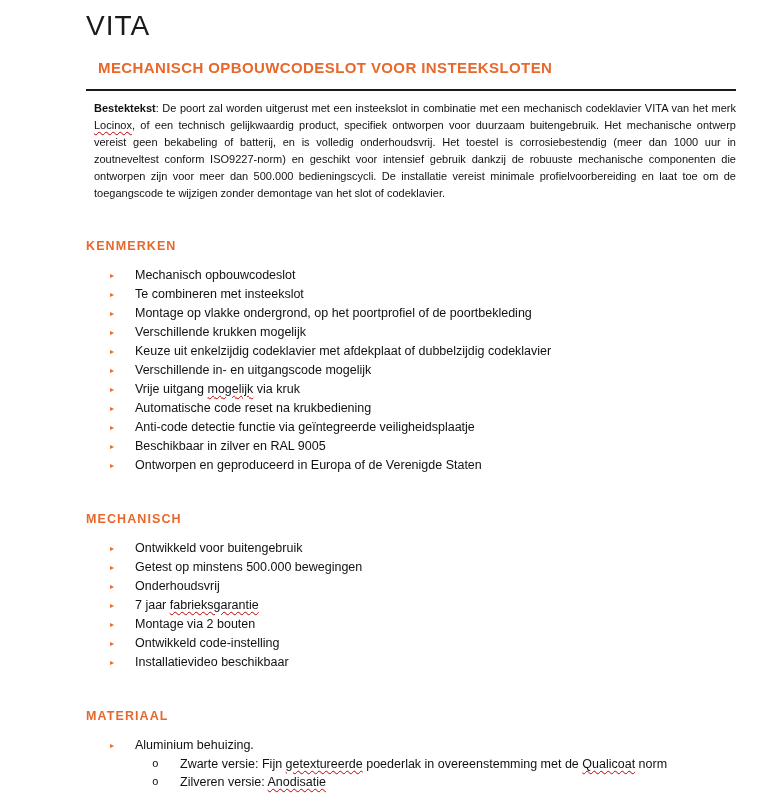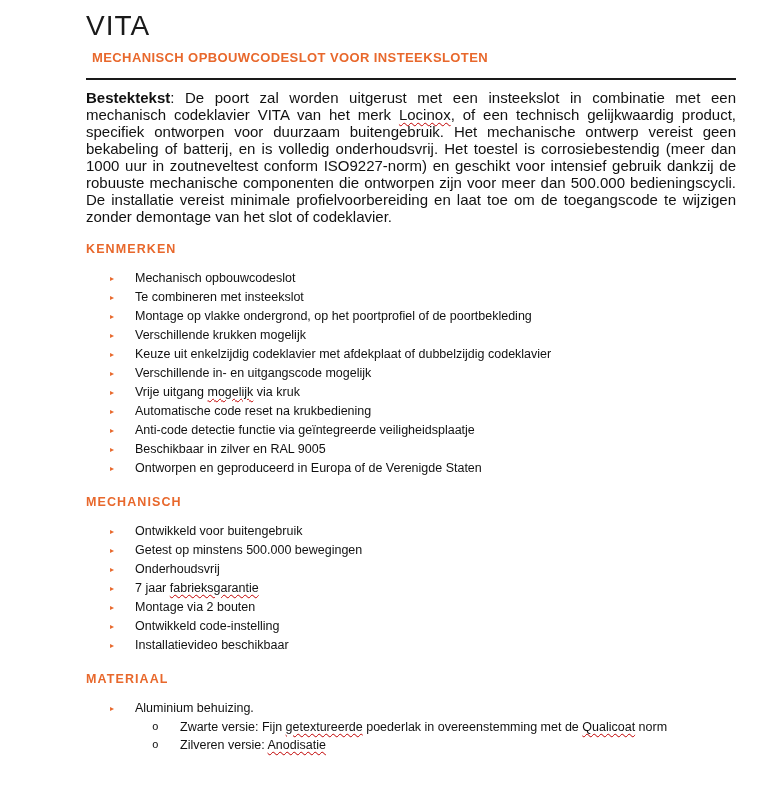--- a/index.html
+++ b/index.html
@@ -9,44 +9,44 @@
   *{box-sizing:border-box;}
   html,body{margin:0;padding:0;background:#fff;}
   body{
     width:778px;min-height:800px;
     font-family:"Liberation Sans",sans-serif;
     color:#111;
   }
   main{padding:6px 42px 24px 86px;}
   h1{
     font-size:28px;font-weight:400;color:#1a1a1a;
-    letter-spacing:1px;margin:4px 0 8px 0;
+    letter-spacing:1px;margin:4px 0 17px 0;
   }
   h2{
-    font-size:13px;font-weight:700;color:var(--accent);
-    letter-spacing:.4px;margin:0 0 13px 6px;
+    font-size:15px;font-weight:700;color:var(--accent);
+    letter-spacing:.4px;margin:0 0 13px 12px;
   }
   hr{
     border:none;border-top:2px solid #1a1a1a;margin:0 0 9px 0;
   }
   .intro{
-    font-size:15px;line-height:17px;text-align:justify;
-    margin:0 0 2px 0;
+    font-size:11px;line-height:17px;text-align:justify;
+    margin:0 0 2px 8px;
   }
   .b{font-weight:700;}
   .sq{
     text-decoration:underline;
     text-decoration-style:wavy;
     text-decoration-color:var(--spell);
     text-decoration-thickness:1px;
     text-underline-offset:2px;
   }
   .sec-h{
     color:var(--accent);font-size:12.5px;font-weight:700;
-    letter-spacing:1.1px;margin:17px 0 13px 0;
+    letter-spacing:1.1px;margin:37px 0 13px 0;
   }
   .li{
     display:flex;align-items:flex-start;
     font-size:12.5px;line-height:18px;
   }
   .lvl1{padding-left:24px;}
   .lvl2{padding-left:66px;}
   .marker{flex:none;}
   .m1{
     color:var(--accent);width:25px;font-size:8px;line-height:18px;

